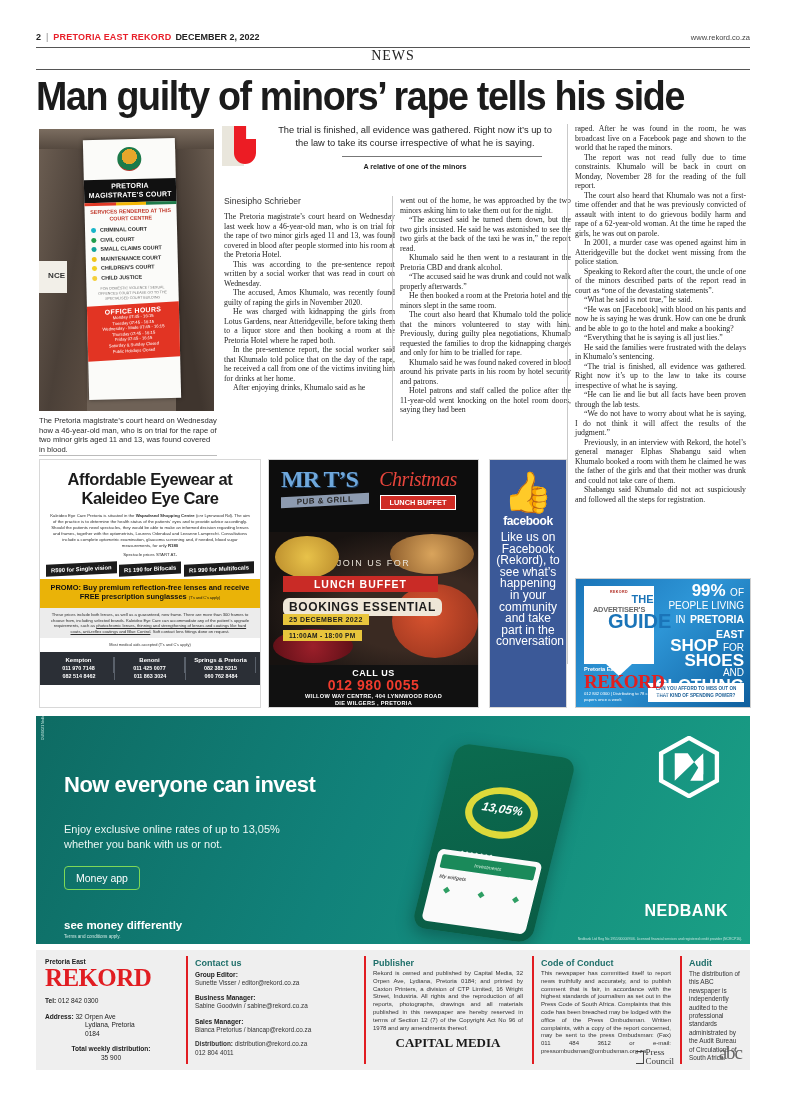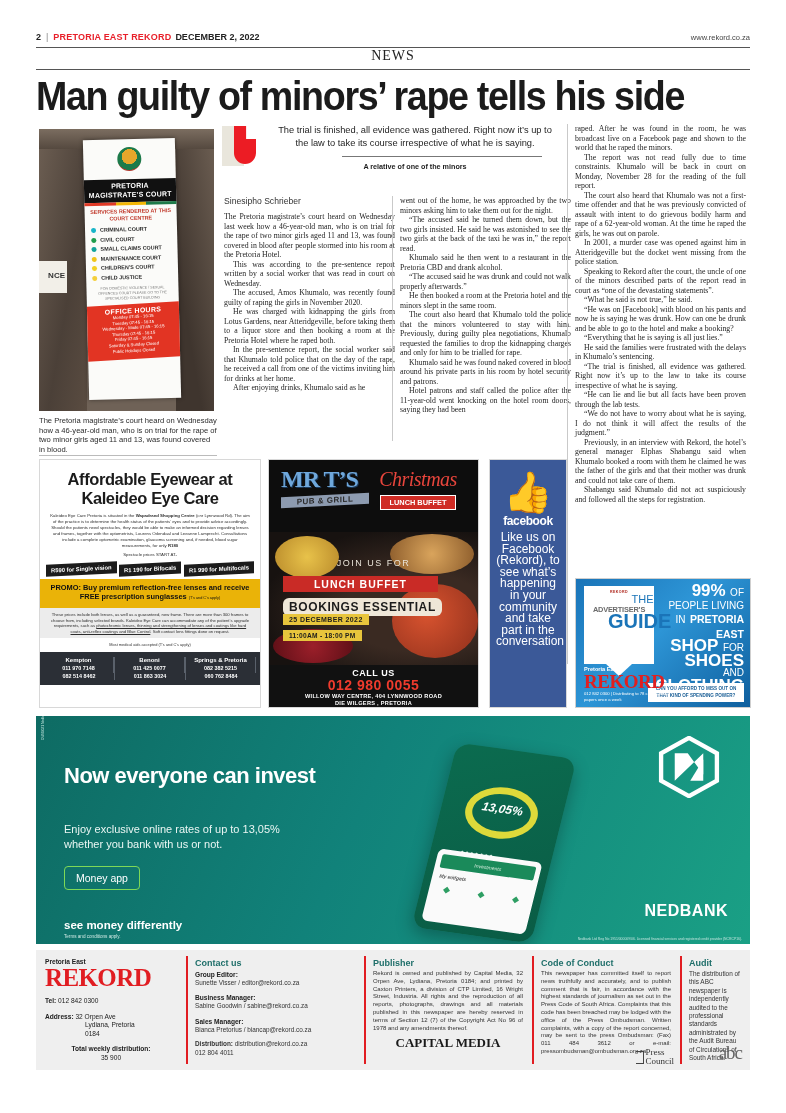--- a/index.html
+++ b/index.html
@@ -157,21 +157,21 @@
   .ad-fb .thumb { font-size:40px; line-height:40px; color:#fff; }
   .ad-fb .fbword { font-size:12px; font-weight:bold; letter-spacing:-.4px; margin-top:-4px; }
   .ad-fb .t { font-size:12px; line-height:11.6px; padding:4px 6px 0; }
 
   .ad-guide { position:absolute; left:575px; top:578px; width:176px; height:130px;
               border:1px solid #cfcfcf; overflow:hidden;
               background:linear-gradient(135deg,#1a74b8 0%,#2d95d6 45%,#0f5f9e 100%); }
   .guide-box { position:absolute; left:8px; top:7px; width:70px; height:78px; background:#fff;
                text-align:center; padding-top:4px; }
   .guide-box .rk { font-size:3.6px; font-weight:bold; color:#b02a20; letter-spacing:.4px; }
-  .guide-box .the { font-size:11px; font-weight:normal; color:#1a74b8; line-height:11px;margin-left:47px; }
+  .guide-box .the { font-size:11px; font-weight:bold; color:#1a74b8; line-height:11px;margin-left:47px; }
   .guide-box .adv { font-size:7.4px; font-weight:bold; color:#6b6b6b; line-height:9px; letter-spacing:-.2px; }
   .guide-box .gd { font-size:20px; font-weight:bold; color:#1a74b8; line-height:15px;margin-left:24px; }
   .guide-arrow { position:absolute; left:30px; top:85px; width:0; height:0;
                  border-left:13px solid transparent; border-right:13px solid transparent;
                  border-top:12px solid #fff; }
   .guide-right { position:absolute; right:6px; top:6px; width:96px; text-align:right; color:#fff; }
   .guide-right .l { line-height:12.5px; }
   .guide-right .big { font-size:17px; font-weight:bold; }
   .guide-right .b { font-size:10.5px; font-weight:bold; }
   .guide-right .n { font-size:10px; }
@@ -182,21 +182,21 @@
   .guide-rek .pe { font-size:5.6px; font-weight:bold; }
   .guide-rek .rk { font-family:"Liberation Serif",serif; font-weight:bold; font-size:19px;
                    color:#e02020; line-height:19px; letter-spacing:-.5px; }
   .guide-rek .ph { font-size:4.2px; line-height:5.4px; }
 
   
   .ned { position:absolute; left:36px; top:716px; width:714px; height:228px;
          background:linear-gradient(115deg,#0e6b63 0%,#11827a 45%,#1aa085 100%); overflow:hidden; }
   .ned .vtext { position:absolute; left:5px; top:24px; font-size:3.4px; color:#bfe3dc;
                 transform:rotate(-90deg); transform-origin:left top; white-space:nowrap; }
-  .ned h2 { position:absolute; left:28px; top:47px; color:#fff; font-size:22px;
+  .ned h2 { position:absolute; left:28px; top:56px; color:#fff; font-size:22px;
             font-weight:bold; letter-spacing:-.5px; }
   .ned h3 { position:absolute; left:28px; top:72px; color:#fff; font-size:21px;
             font-weight:normal; letter-spacing:-.5px; }
   .ned .sub { position:absolute; left:28px; top:106px; color:#eaf6f3; font-size:11px;
               line-height:15px; }
   .ned .btn { position:absolute; left:28px; top:150px; border:1.5px solid #7ed957;
               border-radius:4px; color:#fff; font-size:10.5px; padding:5px 11px; }
   .ned .smd { position:absolute; left:28px; top:203px; color:#fff; font-size:11.5px; font-weight:bold; }
   .ned .tcs { position:absolute; left:28px; top:218px; color:#cfe9e4; font-size:4.6px; }
   .ned .disclaimer { position:absolute; right:8px; bottom:3px; color:#bfe3dc; font-size:3.4px; }

